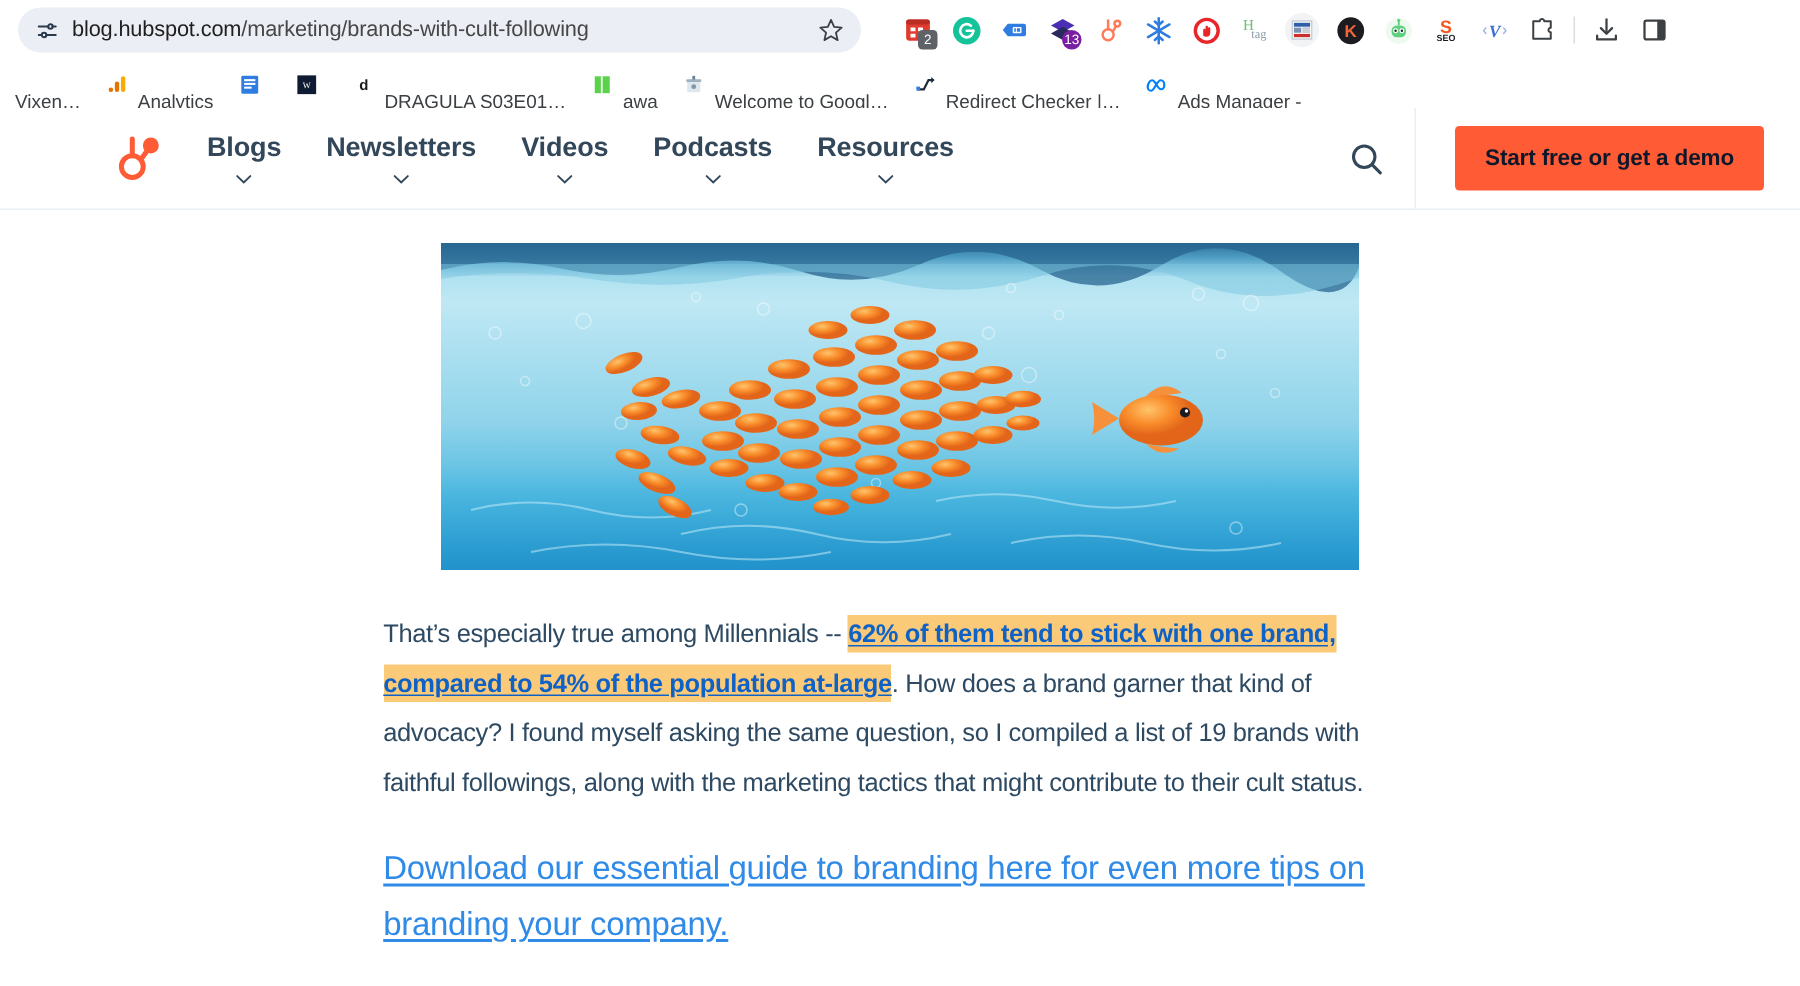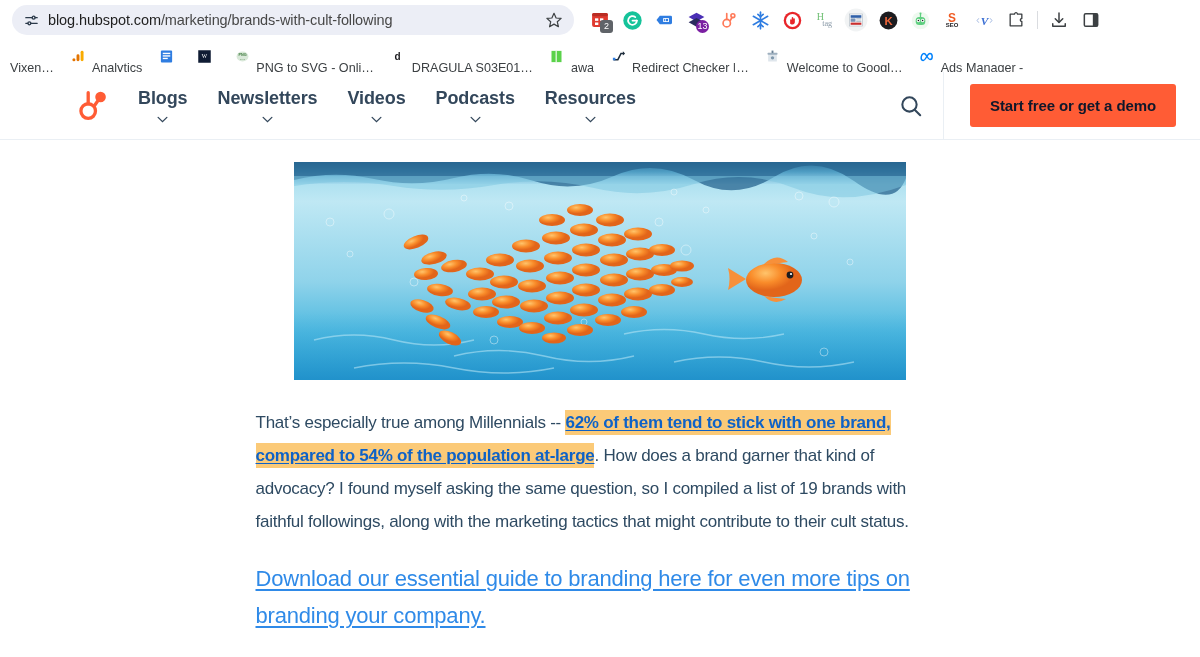--- a/index.html
+++ b/index.html
@@ -16,21 +16,21 @@
   .browser-chrome {
     background: #ffffff;
     width: 1200px;
   }
 
   .toolbar-row {
     display: flex;
     align-items: center;
     height: 40px;
     padding: 0 6px 0 12px;
-    gap: 4px;
+    gap: 16px;
   }
 
   .omnibox {
     flex: 0 0 auto;
     width: 562px;
     height: 30px;
     background: #eceef6;
     border-radius: 16px;
     display: flex;
     align-items: center;
@@ -480,71 +480,61 @@
     <div class="bookmark">
       <span class="bookmark-icon">
         <svg width="15" height="15" viewBox="0 0 24 24">
           <rect x="2" y="2" width="20" height="20" fill="#0f1b33"></rect>
           <text x="12" y="15" text-anchor="middle" font-family="Liberation Serif, serif" font-size="9" fill="#fff">W</text>
         </svg>
       </span>
       <span class="bookmark-label"></span>
     </div>
 
-    <div class="bookmark">
-      <span class="bookmark-icon">
-        <svg width="15" height="15" viewBox="0 0 24 24">
-          <ellipse cx="12" cy="12" rx="9.5" ry="8" fill="#d9e8d9"></ellipse>
-          <text x="12" y="11" text-anchor="middle" font-family="Liberation Sans, sans-serif" font-size="6" font-weight="bold" fill="#3c7a3c">PNG</text>
-          <text x="12" y="17" text-anchor="middle" font-family="Liberation Sans, sans-serif" font-size="4" fill="#6b9a6b">SVG</text>
-        </svg>
-      </span>
-      <span class="bookmark-label">PNG to SVG - Onli…</span>
-    </div>
 
     <div class="bookmark">
       <span class="bookmark-icon">
         <svg width="15" height="15" viewBox="0 0 24 24">
           <text x="12" y="18" text-anchor="middle" font-family="Liberation Sans, sans-serif" font-size="16" font-weight="bold" fill="#1c1c20">d</text>
         </svg>
       </span>
       <span class="bookmark-label">DRAGULA S03E01…</span>
     </div>
 
     <div class="bookmark">
       <span class="bookmark-icon">
         <svg width="15" height="15" viewBox="0 0 24 24">
           <rect x="4" y="3" width="16" height="18" fill="#5ad24a"></rect>
           <rect x="10.5" y="3" width="2" height="18" fill="#e9f9e6"></rect>
         </svg>
       </span>
       <span class="bookmark-label">awa</span>
-    </div>
-
-    <div class="bookmark">
-      <span class="bookmark-icon">
-        <svg width="15" height="15" viewBox="0 0 24 24">
-          <path d="M4 17 L11 17 L16 7 L21 7" stroke="#1c2b3a" stroke-width="2.4" fill="none"></path>
-          <polygon points="19,3.6 22.5,7 19,10.4" fill="#1c2b3a"></polygon>
-          <rect x="3" y="14" width="4" height="4" fill="#2f7de1"></rect>
-        </svg>
-      </span>
-      <span class="bookmark-label">Redirect Checker |…</span>
     </div>
 
     <div class="bookmark">
       <span class="bookmark-icon">
         <svg width="15" height="15" viewBox="0 0 24 24">
           <rect x="5" y="8" width="14" height="12" rx="1" fill="#dfe6ec"></rect>
           <rect x="4" y="6" width="16" height="3" rx="1" fill="#9fb0bf"></rect>
           <rect x="10.5" y="2.5" width="3" height="4" fill="#6b8296"></rect>
           <circle cx="12" cy="14" r="2.6" fill="#7f97ab"></circle>
         </svg>
       </span>
       <span class="bookmark-label">Welcome to Googl…</span>
+    </div>
+
+    <div class="bookmark">
+      <span class="bookmark-icon">
+        <svg width="15" height="15" viewBox="0 0 24 24">
+          <path d="M4 17 L11 17 L16 7 L21 7" stroke="#1c2b3a" stroke-width="2.4" fill="none"></path>
+          <polygon points="19,3.6 22.5,7 19,10.4" fill="#1c2b3a"></polygon>
+          <rect x="3" y="14" width="4" height="4" fill="#2f7de1"></rect>
+        </svg>
+      </span>
+      <span class="bookmark-label">Redirect Checker |…</span>
     </div>
 
     <div class="bookmark">
       <span class="bookmark-icon">
         <svg width="17" height="17" viewBox="0 0 24 24" fill="none" stroke="#0081fb" stroke-width="2.2">
           <path d="M3.2 14.5c0-3.4 2-7 4.3-7 1.9 0 3 1.9 4.5 4.5s2.6 4.5 4.5 4.5c2.2 0 3.3-2.3 3.3-4.3 0-2.6-1.4-4.7-3.4-4.7-2.4 0-4 3.2-5.6 6-1.3 2.3-2.6 4.5-4.4 4.5-1.7 0-3.2-1.6-3.2-4z"></path>
         </svg>
       </span>
       <span class="bookmark-label">Ads Manager -</span>
     </div>

